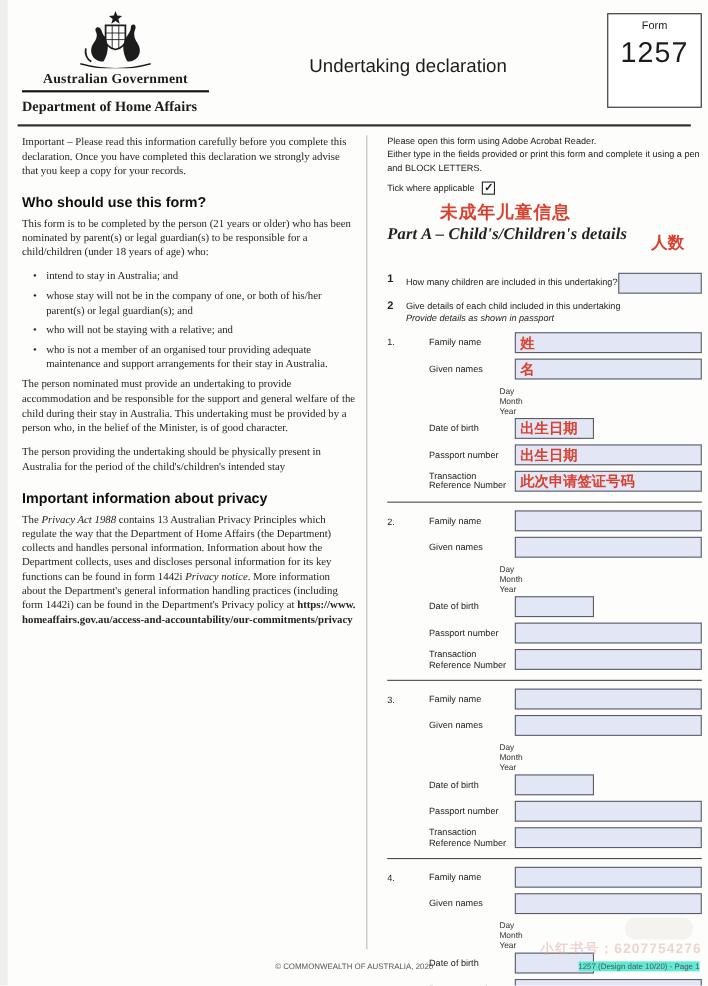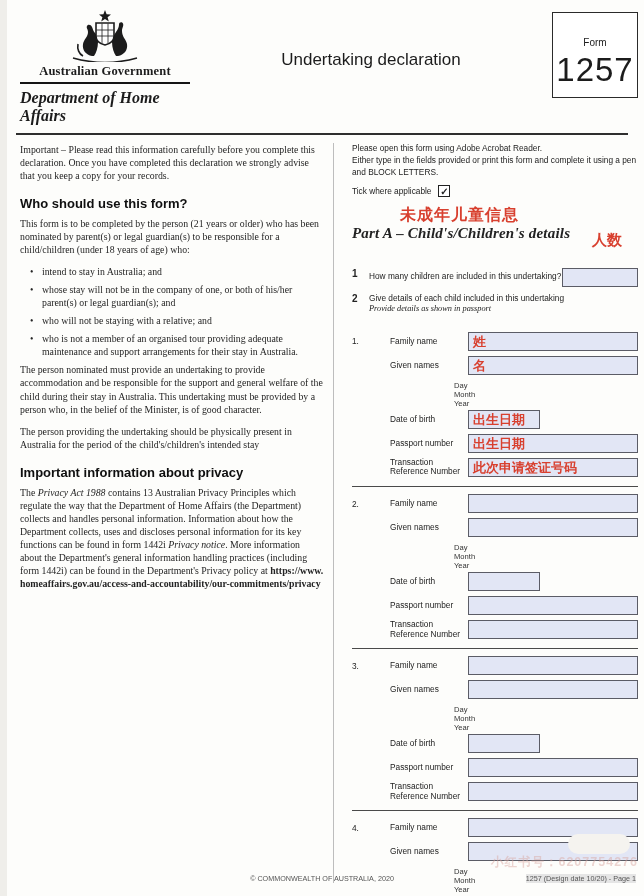--- a/index.html
+++ b/index.html
@@ -10,72 +10,72 @@
     font-family:"Liberation Sans", sans-serif;
   }
   .edge-left { position:absolute; left:0; top:0; width:7px; height:100%; background:#efeeea; }
 
   
   .header { display:flex; padding:10px 6px 0 20px; }
   .crest { width:170px; }
   .crest svg { display:block; margin:0 auto; }
   .gov { font-family:"Liberation Serif",serif; font-weight:bold; font-size:12.5px; text-align:center; margin-top:2px; letter-spacing:.2px; }
   .crest-rule { height:2px; background:#151515; margin-top:3px; }
-  .dept { font-family:"Liberation Serif",serif; font-weight:bold; font-size:16px; margin-top:5px;font-style:italic; }
+  .dept { font-family:"Liberation Serif",serif; font-weight:bold; font-size:13px; margin-top:5px; }
   .htitle { flex:1; text-align:center; font-weight:normal; font-size:17px; padding-top:40px; }
   .formbox { width:86px; height:86px; border:1.6px solid #2a2a2a; text-align:center; margin-top:2px; background:#fff; }
-  .formbox .fword { font-size:10px; margin-top:24px; }
-  .formbox .fbig { font-size:33px; letter-spacing:1px; margin-top:3px; }
+  .formbox .fword { font-size:10px; margin-top:5px; }
+  .formbox .fbig { font-size:26px; letter-spacing:1px; margin-top:3px; }
   .header-rule { height:2px; background:#2e2e2e; margin:8px 16px 0 16px; }
 
   
   .columns { display:flex; padding:8px 6px 0 20px; height:748px; }
   .col-left { width:304px; font-family:"Liberation Serif",serif; font-size:9.8px; line-height:1.33; color:#242424; }
   .vdivider { width:1px; background:#bdbdbd; margin-left:9px; margin-right:18px; }
   .col-right { flex:1; font-size:8.3px; color:#222; }
 
   .col-left p { margin:0 0 9px 0; }
   .col-left h3 { font-family:"Liberation Sans",sans-serif; font-size:13px; margin:13px 0 5px 0; color:#0f0f0f; }
   .bullet { display:flex; margin:0 0 5px 10px; }
   .bullet .dot { width:12px; flex:none; }
   .it { font-style:italic; }
   .privacy-url { font-weight:bold; word-break:break-all; }
 
   
   .r-intro { line-height:1.42; margin-bottom:7px; }
   .tick-row { display:flex; align-items:center; gap:7px; margin:3px 0 9px; }
   .checkbox { width:12px; height:12px; border:1.4px solid #222; display:flex; align-items:center; justify-content:center; font-size:10px; font-weight:bold; background:#fff; }
-  .ann-red { color:#d8402f; font-weight:bold; }
+  .ann-red { color:#d8402f; font-weight:bold;font-family:Liberation Mono, monospace; }
   .ann-part { font-size:16px; margin-left:48px; letter-spacing:1px; line-height:1.1; }
   .parta-row { position:relative; margin:1px 0 26px; }
   .parta-title { font-family:"Liberation Serif",serif; font-weight:bold; font-style:italic; font-size:15px; letter-spacing:.2px; }
   .ann-count { position:absolute; right:16px; top:6px; font-size:15px; }
 
   .q-row { display:flex; margin-bottom:6px; }
   .q-num { width:17px; font-weight:bold; font-size:10px; flex:none; }
   .q1-text { white-space:nowrap; padding-top:3px; }
   .fbox { background:#e2e6f5; border:1px solid #5b5c66; position:relative; }
   .q1-field { margin-left:auto; width:76px; height:19px; flex:none; }
-  .q2-note { font-style:italic; margin:-2px 0 12px 17px;font-family:Liberation Serif, serif; }
+  .q2-note { font-style:italic; margin:-2px 0 1px 17px; }
   .ann-val { position:absolute; left:4px; top:0; font-size:13px; line-height:17px; color:#d8402f; font-weight:bold; white-space:nowrap; }
 
   .child-block { border-bottom:1.5px solid #4a4a4a; padding:7px 0 9px; }
   .frow { display:flex; align-items:center; margin-top:5px; }
   .frow.first { margin-top:0; }
   .fnum { width:18px; font-size:8.3px; flex:none; }
   .flabel { width:78px; font-size:8.3px; line-height:1.15; flex:none;margin-left:20px; }
   .fwide { flex:1; height:19px; }
   .fdate { width:72px; height:19px; flex:none; }
   .dmy { display:flex; margin-left:102px; margin-top:6px; margin-bottom:-3px; font-size:7.6px; color:#333;flex-direction:column; }
   .dmy span { width:33px; }
   .note-insufficient { font-style:italic; margin-top:7px; font-size:8.6px; }
 
   
   .footer-copy { position:absolute; bottom:13px; left:0; width:100%; text-align:center; font-size:7.2px; color:#555; }
-  .footer-page { position:absolute; bottom:13px; right:8px; font-size:7.2px; color:#555; background:#e5e5e5; }
+  .footer-page { position:absolute; bottom:13px; right:8px; font-size:7.2px; color:#555; background:#5eead4; }
   .watermark { position:absolute; right:6px; bottom:25px; font-size:12.5px; color:#d9a49d; opacity:.45; font-weight:bold; letter-spacing:1px; }
   .badge-blur { position:absolute; right:14px; bottom:42px; width:62px; height:20px; border-radius:10px; background:#f5f3ef; }
 </style>
 </head>
 <body>
 
 <div class="edge-left"></div>
 
 <div class="header">
   <div class="crest">

